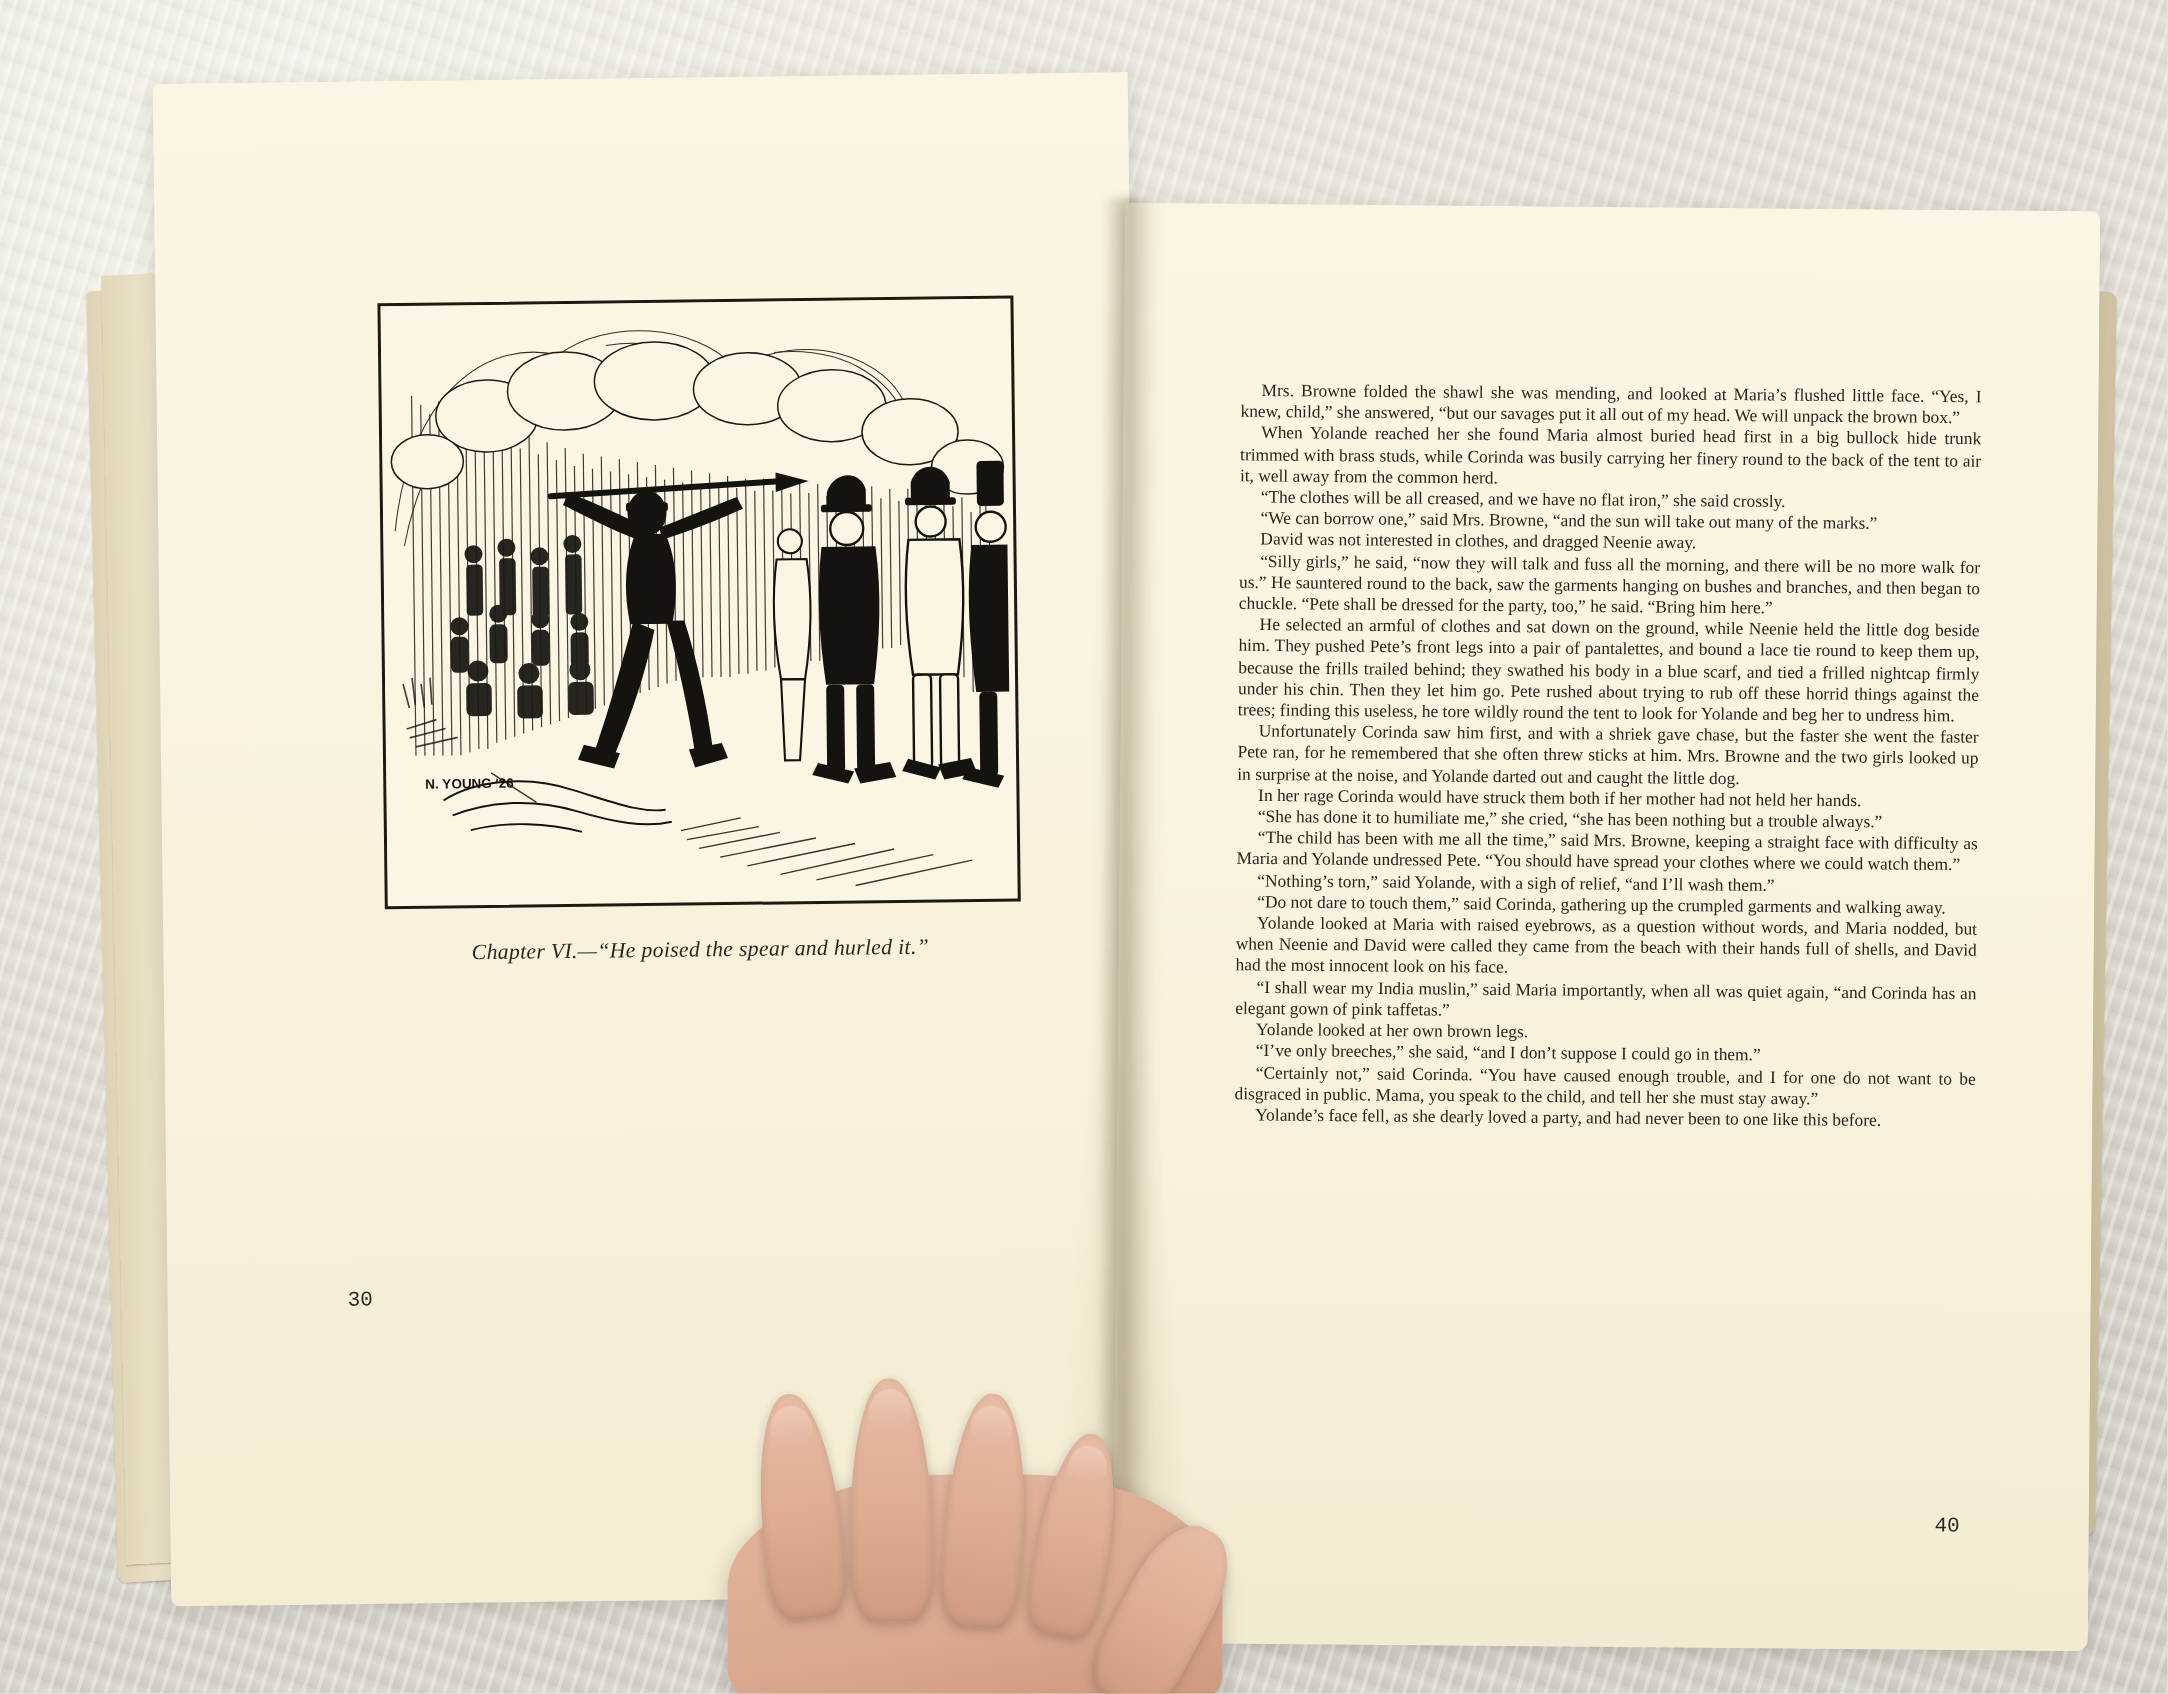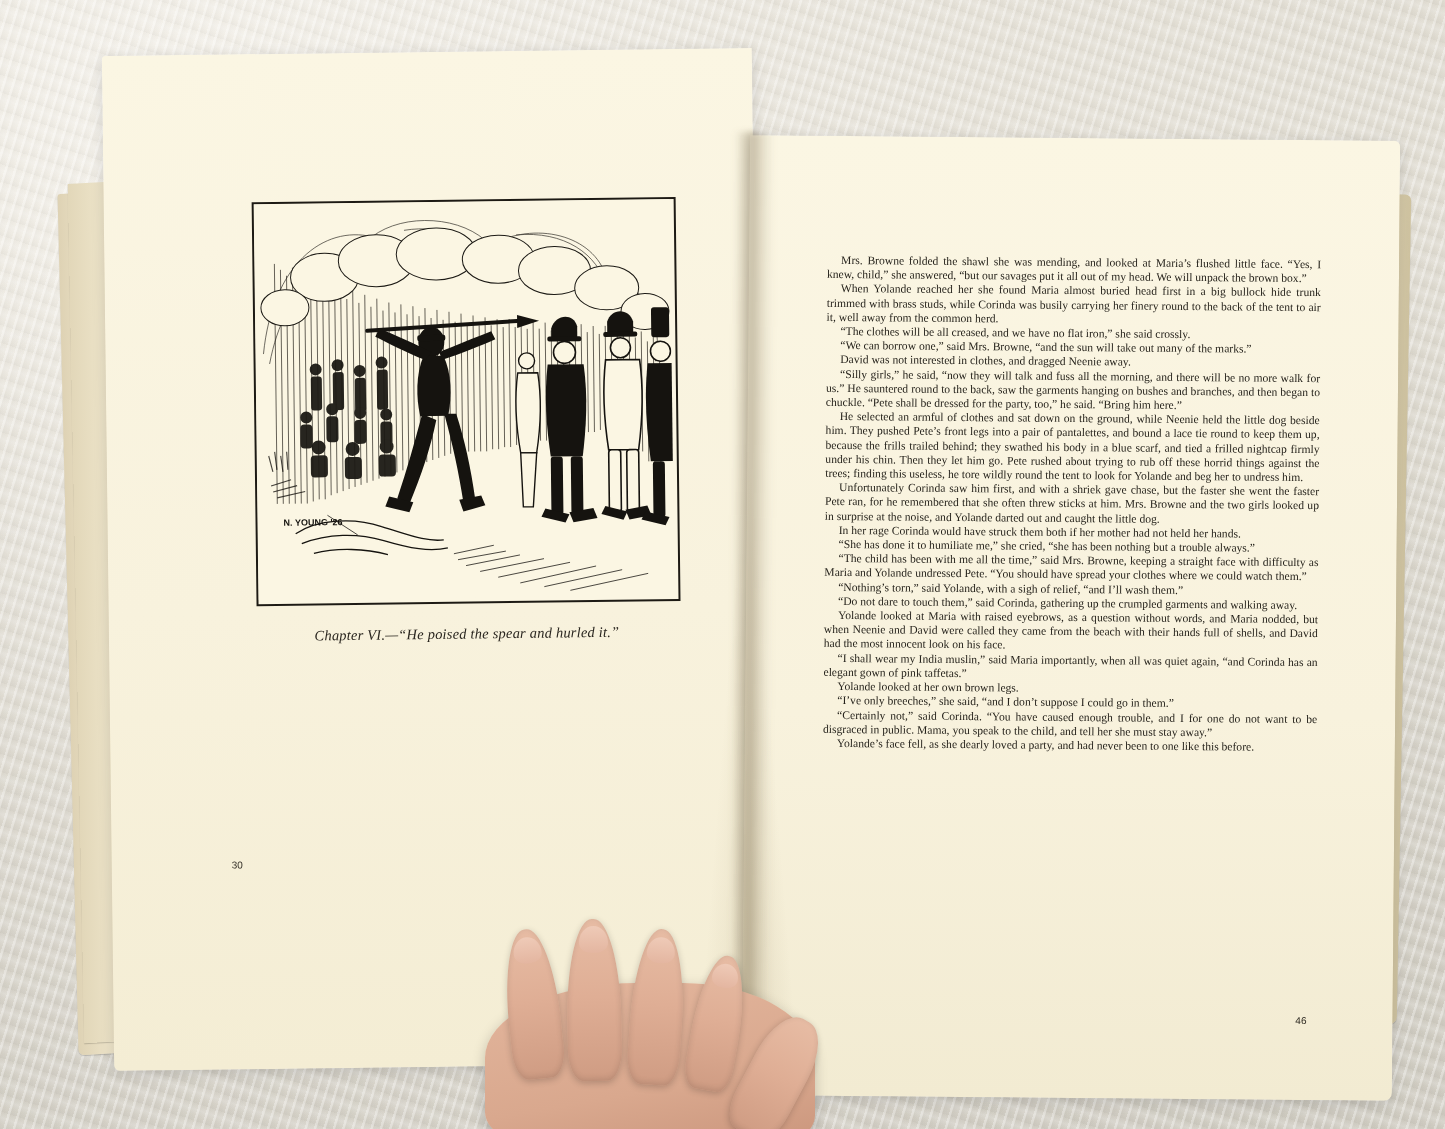--- a/index.html
+++ b/index.html
@@ -123,23 +123,23 @@
   .plate-caption {
     margin-top: 22px;
     text-align: center;
     font-style: italic;
     font-size: 14.5px;
     color: #2b2720;
     letter-spacing: 0.2px;
   }
   .folio {
     position: absolute;
-    font-size: 10px;
+    font-size: 14px;
     color: #2c2820;
-    font-family: Liberation Sans, sans-serif;
+    font-family: Liberation Mono, monospace;
   }
   .folio-left { left: 120px; top: 805px; }
   .folio-right { right: 86px; bottom: 74px; }
 
   
   .textblock {
     position: absolute;
     left: 78px; top: 118px;
     width: 494px;
     font-size: 11.6px;
@@ -428,21 +428,21 @@
         <p>“The child has been with me all the time,” said Mrs. Browne, keeping a straight face with difficulty as Maria and Yolande undressed Pete.  “You should have spread your clothes where we could watch them.”</p>
         <p>“Nothing’s torn,” said Yolande, with a sigh of relief, “and I’ll wash them.”</p>
         <p>“Do not dare to touch them,” said Corinda, gathering up the crumpled garments and walking away.</p>
         <p>Yolande looked at Maria with raised eyebrows, as a question without words, and Maria nodded, but when Neenie and David were called they came from the beach with their hands full of shells, and David had the most innocent look on his face.</p>
         <p>“I shall wear my India muslin,” said Maria importantly, when all was quiet again, “and Corinda has an elegant gown of pink taffetas.”</p>
         <p>Yolande looked at her own brown legs.</p>
         <p>“I’ve only breeches,” she said, “and I don’t suppose I could go in them.”</p>
         <p>“Certainly not,” said Corinda.  “You have caused enough trouble, and I for one do not want to be disgraced in public.  Mama, you speak to the child, and tell her she must stay away.”</p>
         <p>Yolande’s face fell, as she dearly loved a party, and had never been to one like this before.</p>
       </div>
-    <div class="folio folio-right">46</div>
+    <div class="folio folio-right">40</div>
   </div>
 
   <div id="gutter"></div>
 </div>
 
 <div id="hand">
   <div id="palm"></div>
   <div class="finger" style="left:52px; top:24px; width:52px; height:150px; transform:rotate(-6deg);">
     <div class="nail" style="left:12px; top:8px; width:28px; height:26px;"></div>
   </div>

